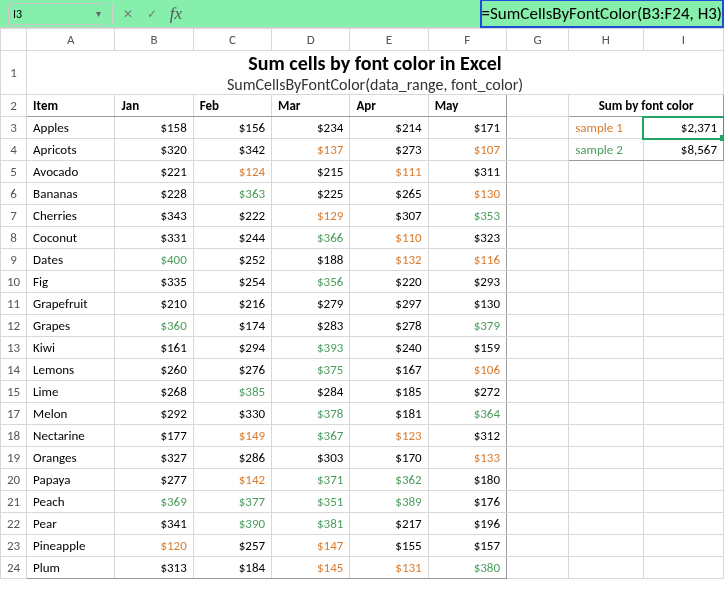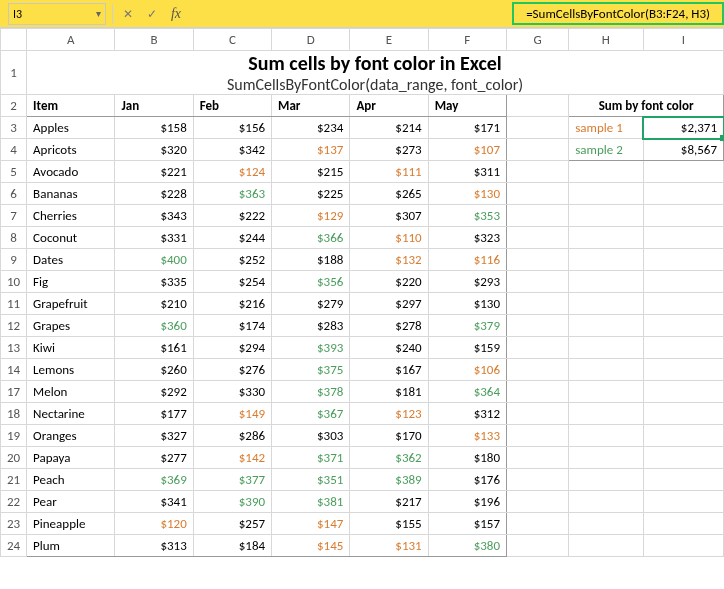--- a/index.html
+++ b/index.html
@@ -11,50 +11,50 @@
     width: 724px;
     height: 589px;
     overflow: hidden;
     position: relative;
   }
   .formula-bar {
     display: flex;
     align-items: center;
     height: 28px;
     border-bottom: 1px solid #d0d0d0;
-    background: #fde047;
+    background: #86efac;
   }
   .name-box {
     width: 98px;
     height: 22px;
     margin-left: 8px;
     border: 1px solid #c8c8c8;
     display: flex;
     align-items: center;
     padding: 0 4px;
     font-size: 12px;
     justify-content: space-between;
   }
   .name-box .dd { color: #666; font-size: 10px; }
   .divider-v { width: 1px; height: 20px; background: #d0d0d0; margin: 0 6px; }
   .fbar-btns { display: flex; align-items: center; gap: 6px; }
   .fbar-btns .btn { width: 18px; height: 18px; display:flex; align-items:center; justify-content:center; color:#777; font-size:12px;}
-  .fbar-btns .fx { font-style: italic; font-family: 'Times New Roman', serif; font-size: 14px; color:#555;}
+  .fbar-btns .fx { font-style: italic; font-family: 'Times New Roman', serif; font-size: 17px; color:#555;}
   .formula-input-wrap {
     flex:1;
     display:flex;
     margin-left:8px;
     align-items:center;
     height:100%;
   }
   .formula-display {
     margin-left:auto;
-    border:2px solid #22c55e;
-    padding:2px 12px;
-    font-size:13px;
+    border:2px solid #1d4ed8;
+    padding:2px 0;
+    font-size:17px;
     white-space:nowrap;
   }
   .pink-arrow {
     position:absolute;
     top:30px; right:4px;
     width:0;height:0;
     border-left:6px solid transparent;
     border-right:6px solid transparent;
     border-bottom:14px solid #e384d6;
     transform: rotate(10deg);
@@ -562,20 +562,50 @@
             <div class="inner left"></div>
           </td>
           <td>
             <div class="inner left"></div>
           </td>
           <td>
             <div class="inner left"></div>
           </td>
         </tr>
         <tr>
+          <th class="row-head">15</th>
+          <td class="data-border-left">
+            <div class="inner left">Lime</div>
+          </td>
+          <td class="black">
+            <div class="inner right black">$268</div>
+          </td>
+          <td class="green">
+            <div class="inner right green">$385</div>
+          </td>
+          <td class="black">
+            <div class="inner right black">$284</div>
+          </td>
+          <td class="black">
+            <div class="inner right black">$185</div>
+          </td>
+          <td class="black data-border-right">
+            <div class="inner right black">$272</div>
+          </td>
+          <td>
+            <div class="inner left"></div>
+          </td>
+          <td>
+            <div class="inner left"></div>
+          </td>
+          <td>
+            <div class="inner left"></div>
+          </td>
+        </tr>
+        <tr>
           <th class="row-head">17</th>
           <td class="data-border-left">
             <div class="inner left">Melon</div>
           </td>
           <td class="black">
             <div class="inner right black">$292</div>
           </td>
           <td class="black">
             <div class="inner right black">$330</div>
           </td>

